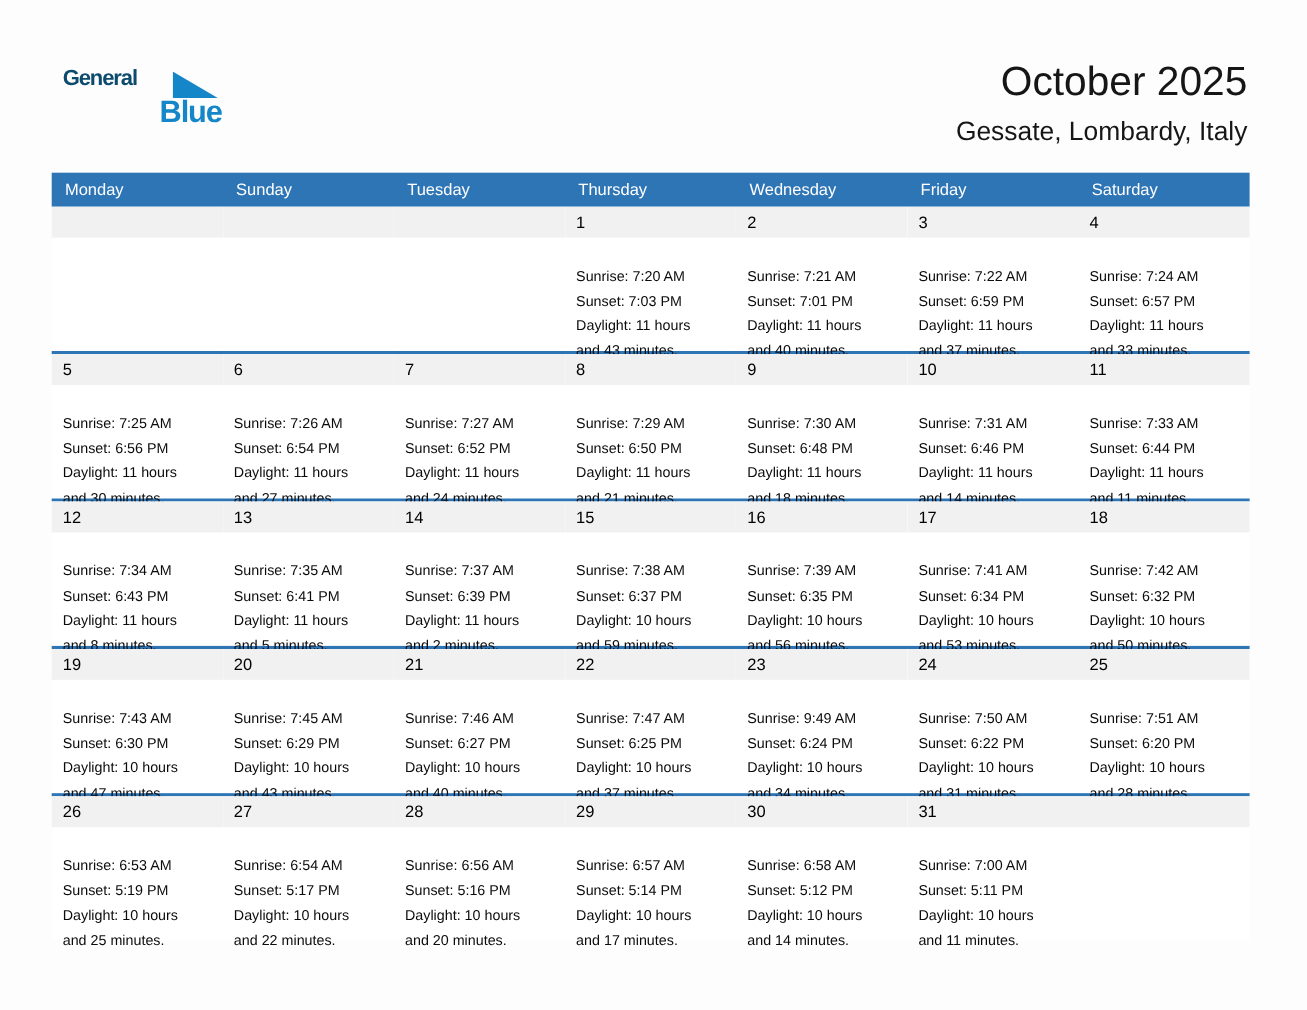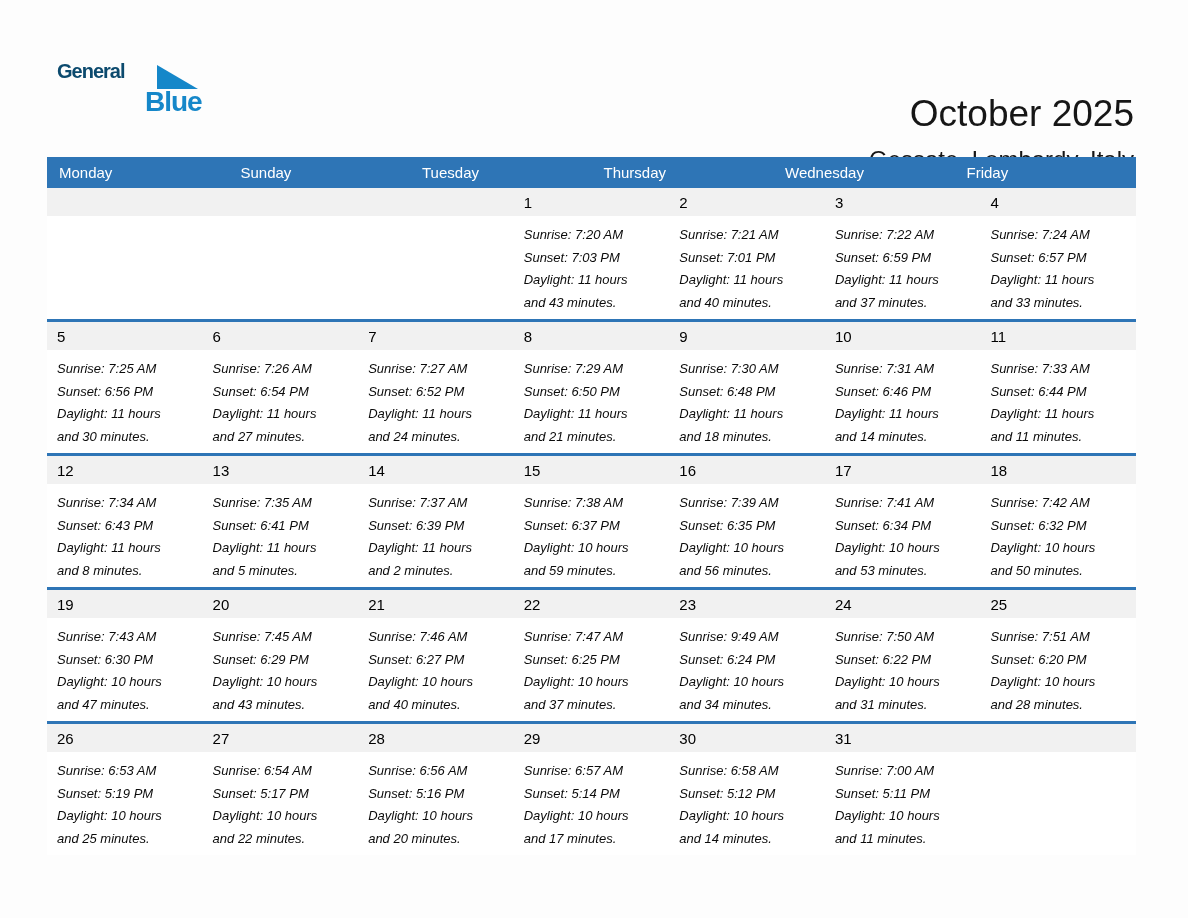--- a/index.html
+++ b/index.html
@@ -8,34 +8,34 @@
     font-family:"Liberation Sans",sans-serif;color:#1a1a1a;overflow:hidden;
   }
   
   .logo{position:absolute;left:57px;top:58px;width:220px;height:70px;}
   .logo-word1{position:absolute;left:0;top:2px;font-size:20px;font-weight:600;
     letter-spacing:-1px;color:#0c4a6e;}
   .logo-triangle{position:absolute;left:100px;top:7px;}
   .logo-word2{position:absolute;left:88px;top:28px;font-size:28px;font-weight:600;
     letter-spacing:-1px;color:#1587c9;}
   
-  .titles{position:absolute;top:52px;right:54px;text-align:right;margin-top:40px;}
+  .titles{position:absolute;top:52px;right:54px;text-align:right;}
   .page-title{font-size:37px;line-height:44px;font-weight:400;color:#161616;}
   .page-subtitle{font-size:24px;line-height:30px;margin-top:9px;font-weight:400;color:#161616;}
   
   .calendar{position:absolute;left:47px;top:157px;width:1089px;}
   .cal-header{display:flex;height:31px;background:var(--header-blue);}
   .wd-cell{flex:1 0 0;color:#ffffff;font-size:15px;line-height:32px;
     padding-left:12px;overflow:hidden;white-space:nowrap;}
   .week-row{display:flex;}
   .week-row + .week-row{border-top:3px solid var(--separator-blue);}
   .day-cell{flex:1 0 0;height:131px;background:#ffffff;}
   .day-strip{height:28px;background:#f1f1f1;font-size:15px;line-height:30px;
     padding-left:10px;color:#000;}
-  .day-body{padding:8px 4px 0 10px;font-size:13px;line-height:22.5px;color:#0b0b0b;font-style:italic;}
+  .day-body{padding:24px 4px 0 10px;font-size:13px;line-height:22.5px;color:#0b0b0b;}
   .cell-line{white-space:nowrap;}
   .cell-line.daylight{white-space:normal;max-width:118px;}
 </style>
 </head>
 <body>
 
 <div class="logo">
   <span class="logo-word1">General</span>
   <svg class="logo-triangle" width="41" height="24" viewBox="0 0 41 24">
     <polygon points="0,0 41,24 0,24" fill="#1587c9"></polygon>
@@ -49,20 +49,21 @@
 </div>
 
 <div class="calendar">
   <div class="cal-header" id="cal-header">
       <div class="wd-cell">Monday</div>
       <div class="wd-cell">Sunday</div>
       <div class="wd-cell">Tuesday</div>
       <div class="wd-cell">Thursday</div>
       <div class="wd-cell">Wednesday</div>
       <div class="wd-cell">Friday</div>
+      <div class="wd-cell">Saturday</div>
     </div>
   <div id="weeks">
       <div class="week-row">
         <div class="day-cell">
     <div class="day-strip">
       <span class="day-num"></span>
     </div>
     <div class="day-body"></div>
   </div>
         <div class="day-cell">

